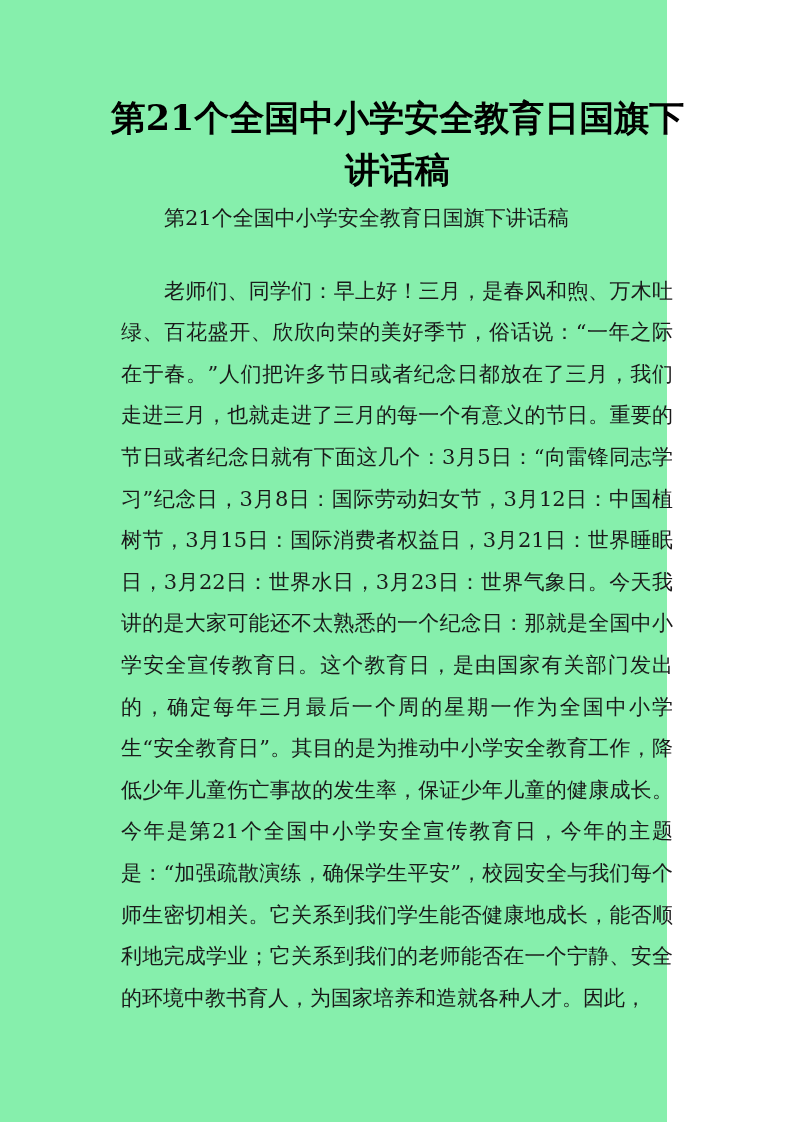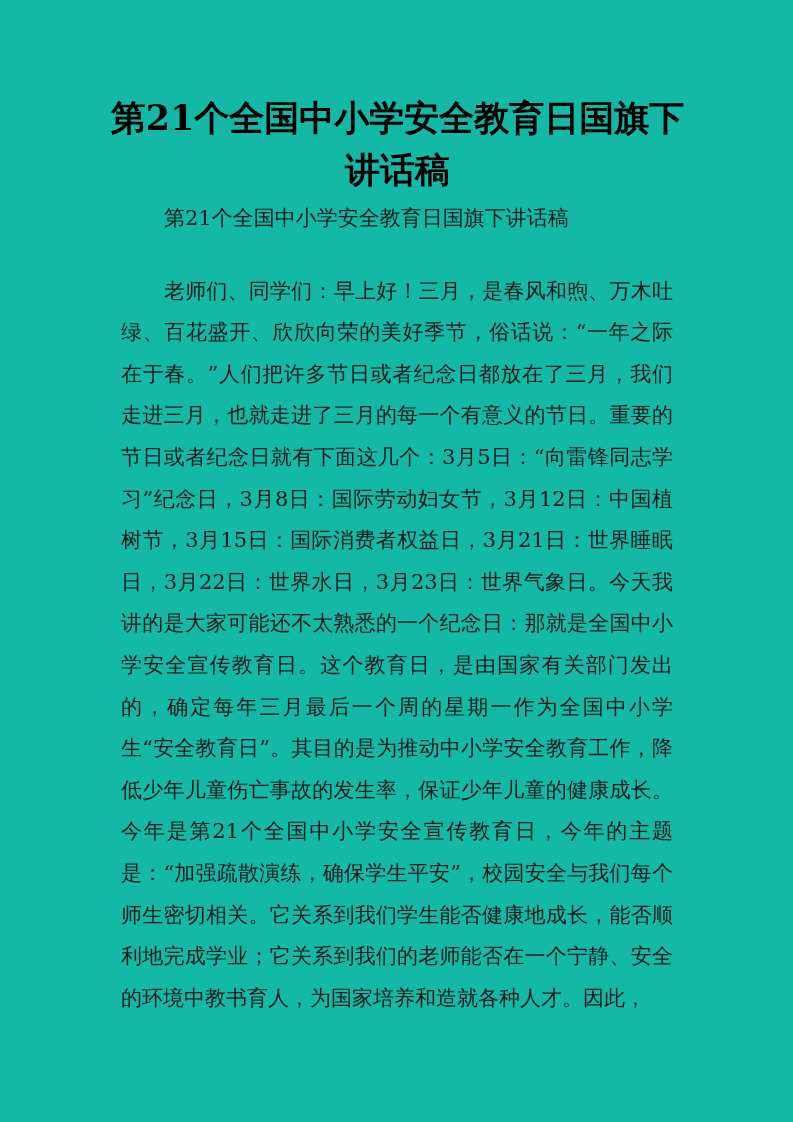--- a/index.html
+++ b/index.html
@@ -1,17 +1,17 @@
 <!DOCTYPE html>
 <html><head>
 <meta charset="utf-8">
 <style>
   html, body { margin: 0; padding: 0; background: #ffffff; }
   body { width: 793px; height: 1122px; position: relative; overflow: hidden; color: #111; }
-  .page { position: absolute; left: 0; top: 0; width: 793px; height: 1122px; background: #14b8a6; }
+  .page { position: absolute; left: 0; top: 0; width: 667px; height: 1122px; background: #86efac; }
   .title {
     position: absolute; left: 110px; top: 92px; width: 575px;
     text-align: center;
     font-family: "DejaVu Serif", "Liberation Serif", serif;
     font-weight: bold; font-size: 35px; line-height: 52px;
     color: #000; margin: 0;
   }
   .body-text {
     position: absolute; left: 121px; top: 198px; width: 552px;
     font-family: "DejaVu Serif", "Liberation Serif", serif;

